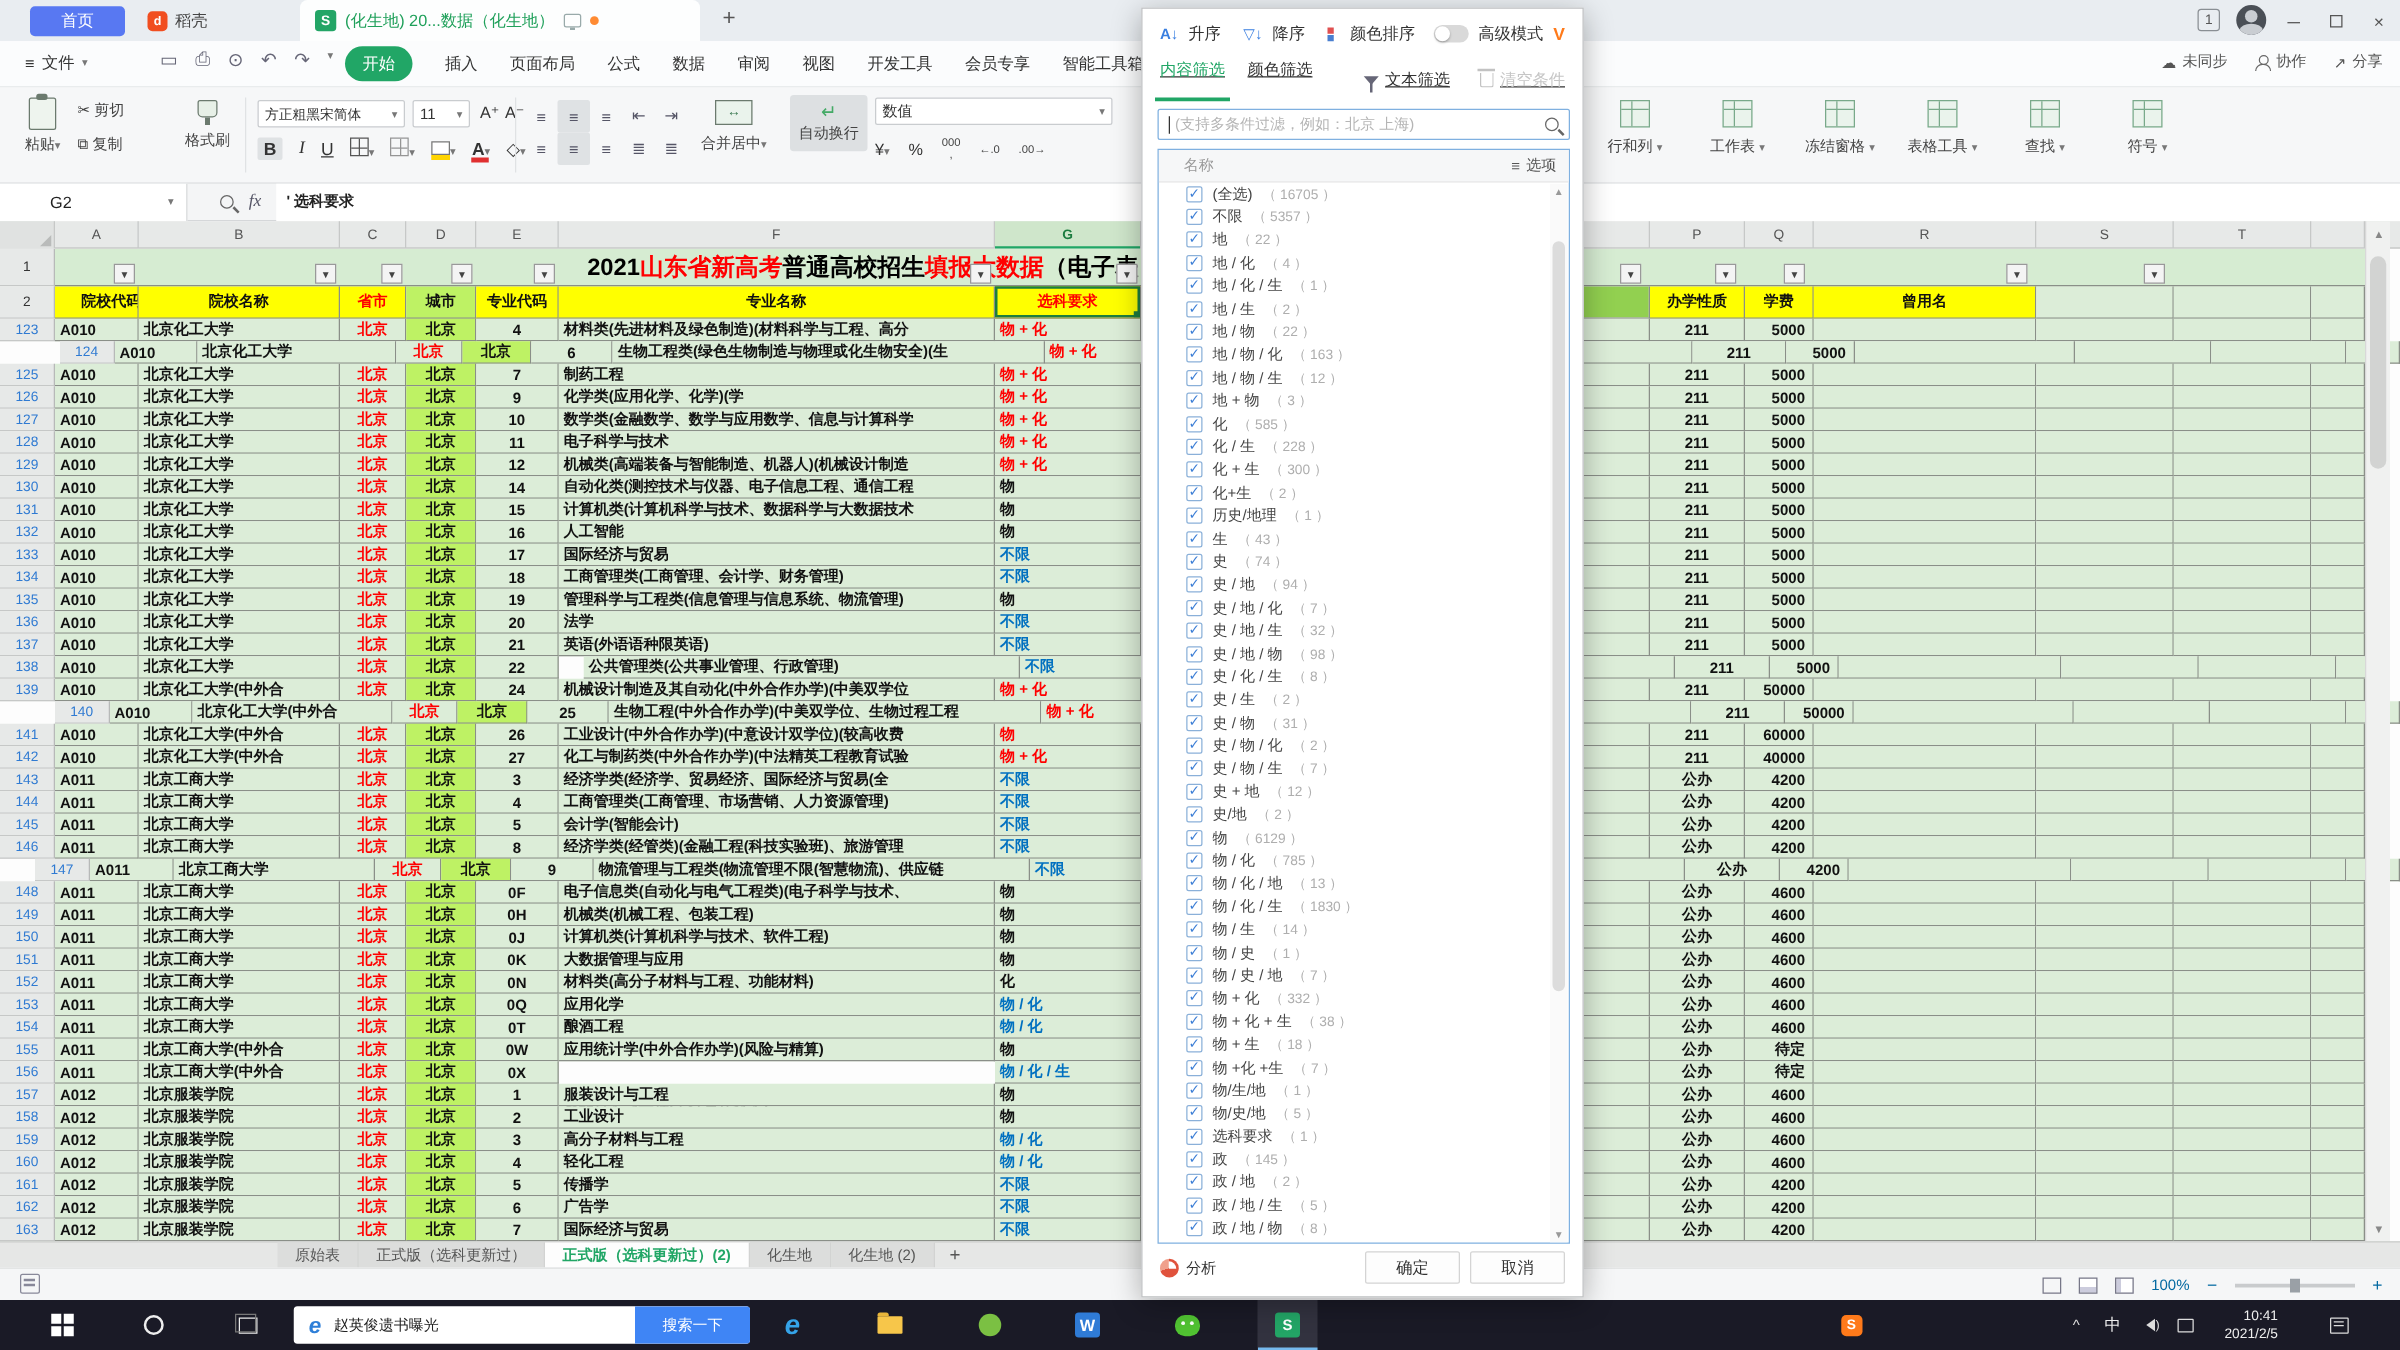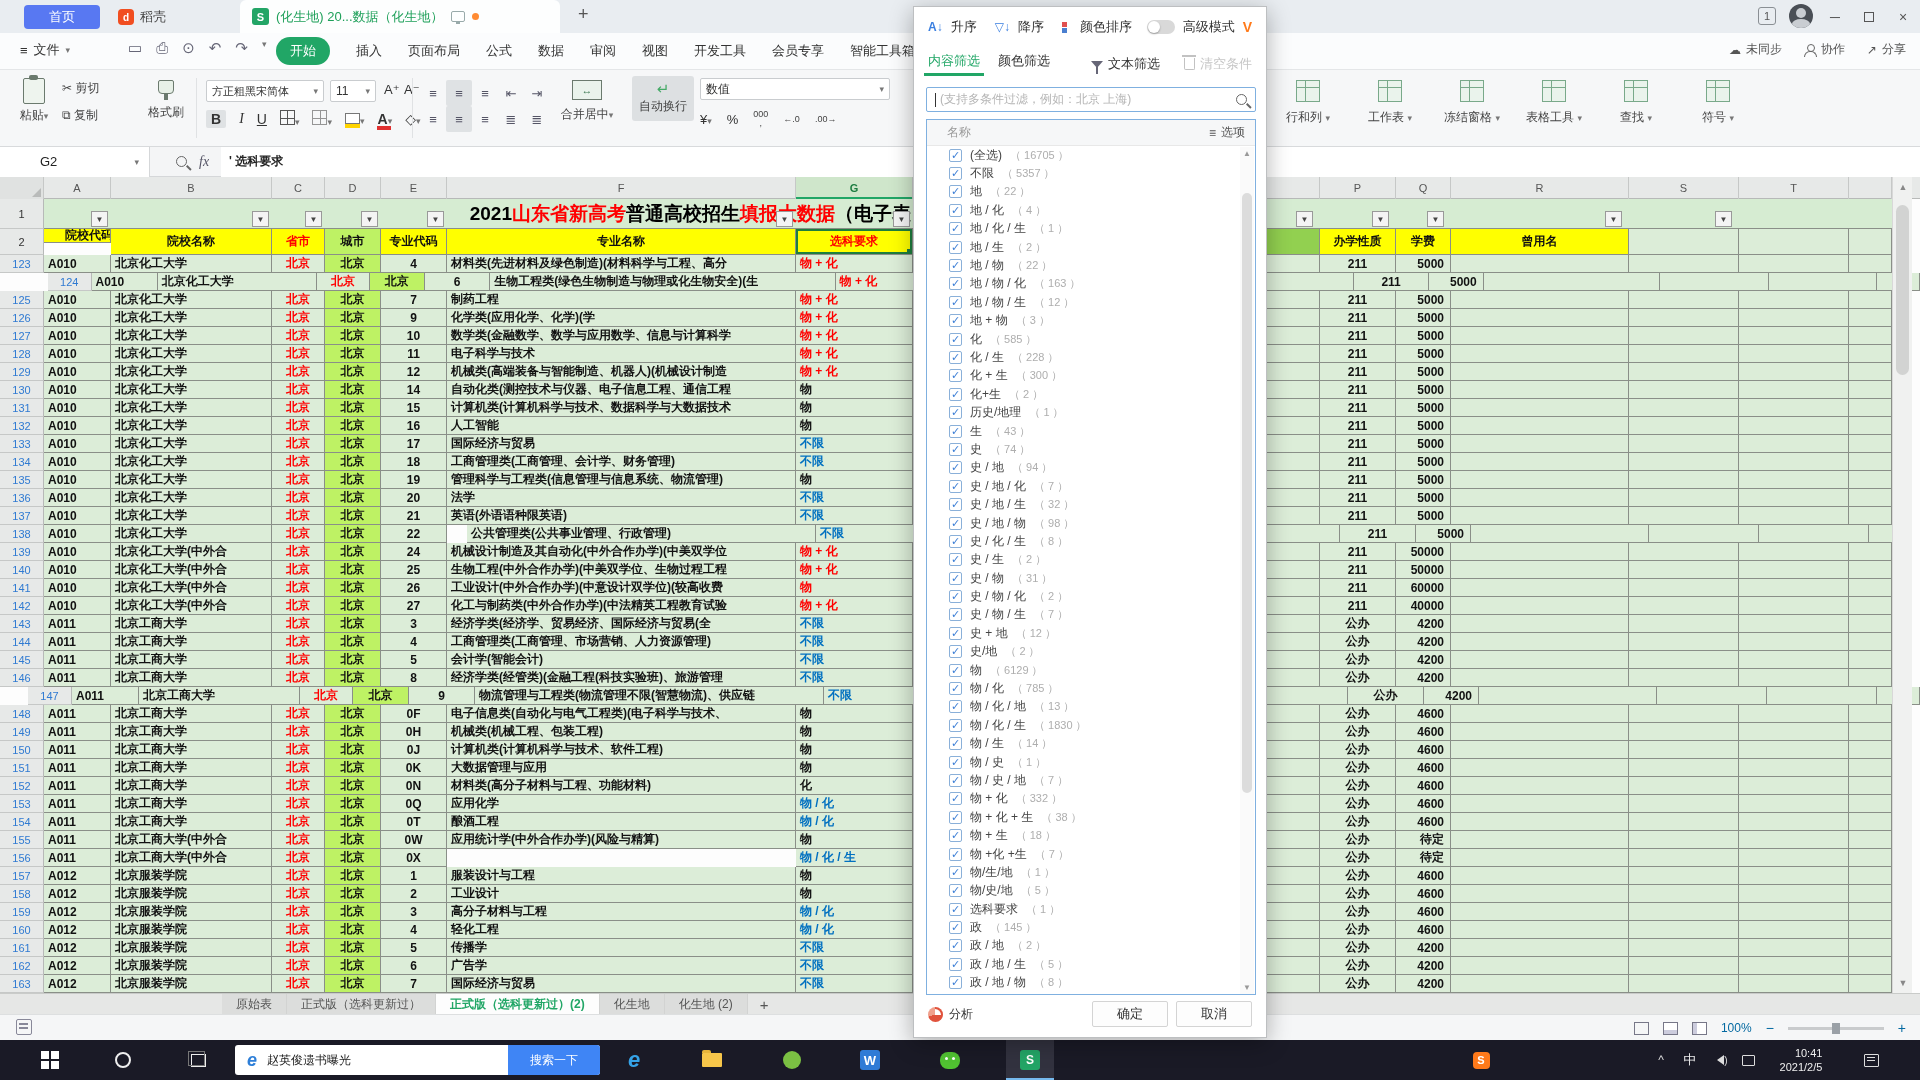--- a/index.html
+++ b/index.html
@@ -167,21 +167,21 @@
   
   .fdlg { position:absolute; left:913px; top:6px; width:354px; height:1032px; background:#fff; border:1px solid #bdbfc1; box-shadow:0 5px 22px rgba(0,0,0,.3); z-index:60; }
   .fd-sort { position:absolute; left:0; top:0; width:100%; height:40px; display:flex; align-items:center; padding:0 14px; gap:8px; font-size:13px; color:#333; }
   .ad-ic { color:#3a7fe0; font-weight:bold; font-size:12px; }
   .csq { width:10px; height:10px; display:inline-block; position:relative; }
   .csq::before { content:""; position:absolute; left:0; top:0; width:5px; height:5px; background:#e05050; }
   .csq::after { content:""; position:absolute; left:0; bottom:-1px; width:5px; height:5px; background:#4a7fd0; }
   .toggle { width:28px; height:14px; background:#d9d9d9; border-radius:8px; position:relative; margin-left:auto; }
   .toggle::after { content:""; position:absolute; left:1px; top:1px; width:12px; height:12px; border-radius:50%; background:#fff; box-shadow:0 1px 2px rgba(0,0,0,.3); }
   .vip { color:#ff7a1a; font-weight:bold; font-size:14px; }
-  .fd-tabs { position:absolute; left:0; top:40px; width:100%; height:34px; display:flex; align-items:center; padding:0 14px; gap:18px; font-size:13px; }
+  .fd-tabs { position:absolute; left:0; top:40px; width:100%; height:34px; display:flex; padding:0 14px; gap:18px; font-size:13px;text-decoration:underline; }
   .fd-tab-on { color:#21a666; position:relative; padding-bottom:6px; }
   .fd-tab-on::after { content:""; position:absolute; left:-4px; bottom:0; width:calc(100% + 8px); height:3px; background:#21a666; }
   .fd-tab { color:#333; padding-bottom:6px; }
   .funnel { width:0; height:0; border-left:6px solid transparent; border-right:6px solid transparent; border-top:7px solid #667; position:relative; display:inline-block; }
   .funnel::after { content:""; position:absolute; left:-1px; top:-2px; width:2px; height:8px; background:#667; }
   .trash { width:11px; height:12px; border:1.5px solid #c2c2c2; border-top:none; border-radius:0 0 2px 2px; position:relative; display:inline-block; }
   .trash::before { content:""; position:absolute; left:-3px; top:-3px; width:14px; height:1.5px; background:#c2c2c2; }
   .fd-clear { color:#c6c6c6; display:flex; align-items:center; gap:5px; margin-left:auto; }
   .fd-textf { display:flex; align-items:center; gap:5px; margin-left:auto; color:#333; }
   .fd-search { position:absolute; left:12px; top:80px; width:330px; height:25px; border:1px solid #7fb0e0; border-radius:2px; display:flex; align-items:center; padding:0 8px; gap:4px; }
@@ -394,21 +394,21 @@
       <div class="grow" style="height: 30px;">
         <div class="cell rn blackrn" style="width: 44px; height: 30px;">1</div>
         <div class="row1cell" style="width: 869px; height: 30px;">
           <div class="r1text"><span style="color: rgb(0, 0, 0);">2021</span><span style="color: rgb(255, 0, 0);">山东省新高考</span><span style="color: rgb(0, 0, 0);">普通高校招生</span><span style="color: rgb(255, 0, 0);">填报大数据</span><span style="color: rgb(0, 0, 0);">（电子表</span></div>
         </div>
         <div class="row1cell" style="width: 407px; height: 30px;"></div>
         <div class="row1cell" style="width: 572px; height: 30px;"></div>
       </div>
       <div class="grow" style="height: 26px;">
         <div class="cell rn blackrn" style="width: 44px; height: 26px;">2</div>
-        <div class="cell c-center h-yellow" style="width: 67px; height: 14px; padding-left: 24px;">院校代码</div>
+        <div class="cell c-center h-yellow" style="width: 67px; height: 26px; padding-left: 24px;">院校代码</div>
         <div class="cell c-center h-yellow" style="width: 161px; height: 26px;">院校名称</div>
         <div class="cell c-center h-yellow t-red" style="width: 53px; height: 26px;">省市</div>
         <div class="cell c-center d-pink" style="width: 56px; height: 26px;">城市</div>
         <div class="cell c-center h-yellow" style="width: 66px; height: 26px;">专业代码</div>
         <div class="cell c-center h-yellow" style="width: 349px; height: 26px;">专业名称</div>
         <div class="cell c-center h-yellow t-red g2sel" style="width: 117px; height: 26px;">选科要求</div>
         <div class="cell" style="width: 407px; height: 26px; background: linear-gradient(90deg, rgb(220, 237, 216) 0px, rgb(220, 237, 216) 354px, rgb(146, 208, 80) 354px);"></div>
         <div class="cell c-center h-yellow" style="width: 76px; height: 26px;">办学性质</div>
         <div class="cell c-center h-yellow" style="width: 55px; height: 26px;">学费</div>
         <div class="cell c-center h-yellow" style="width: 178px; height: 26px;">曾用名</div>
@@ -698,21 +698,21 @@
         <div class="cell c-left" style="width: 349px; height: 18px;">机械设计制造及其自动化(中外合作办学)(中美双学位</div>
         <div class="cell c-left t-red" style="width: 117px; height: 18px;"> 物 + 化</div>
         <div class="cell " style="width: 407px; height: 18px;"></div>
         <div class="cell c-center" style="width: 76px; height: 18px;">211</div>
         <div class="cell c-right" style="width: 55px; height: 18px;">50000</div>
         <div class="cell c-left" style="width: 178px; height: 18px;"></div>
         <div class="cell " style="width: 110px; height: 18px;"></div>
         <div class="cell " style="width: 110px; height: 18px;"></div>
         <div class="cell " style="width: 43px; height: 18px;"></div>
       </div>
-      <div class="grow" style="height: 18px;">
+      <div class="grow" style="height: 18px; margin-left: 44px;">
         <div class="cell rn" style="width: 44px; height: 18px;">140</div>
         <div class="cell c-left" style="width: 67px; height: 18px;">A010</div>
         <div class="cell c-left" style="width: 161px; height: 18px;">北京化工大学(中外合</div>
         <div class="cell c-center t-red" style="width: 53px; height: 18px;">北京</div>
         <div class="cell c-center d-pink" style="width: 56px; height: 18px;">北京</div>
         <div class="cell c-center" style="width: 66px; height: 18px;">25</div>
         <div class="cell c-left" style="width: 349px; height: 18px;">生物工程(中外合作办学)(中美双学位、生物过程工程</div>
         <div class="cell c-left t-red" style="width: 117px; height: 18px;"> 物 + 化</div>
         <div class="cell " style="width: 407px; height: 18px;"></div>
         <div class="cell c-center" style="width: 76px; height: 18px;">211</div>

